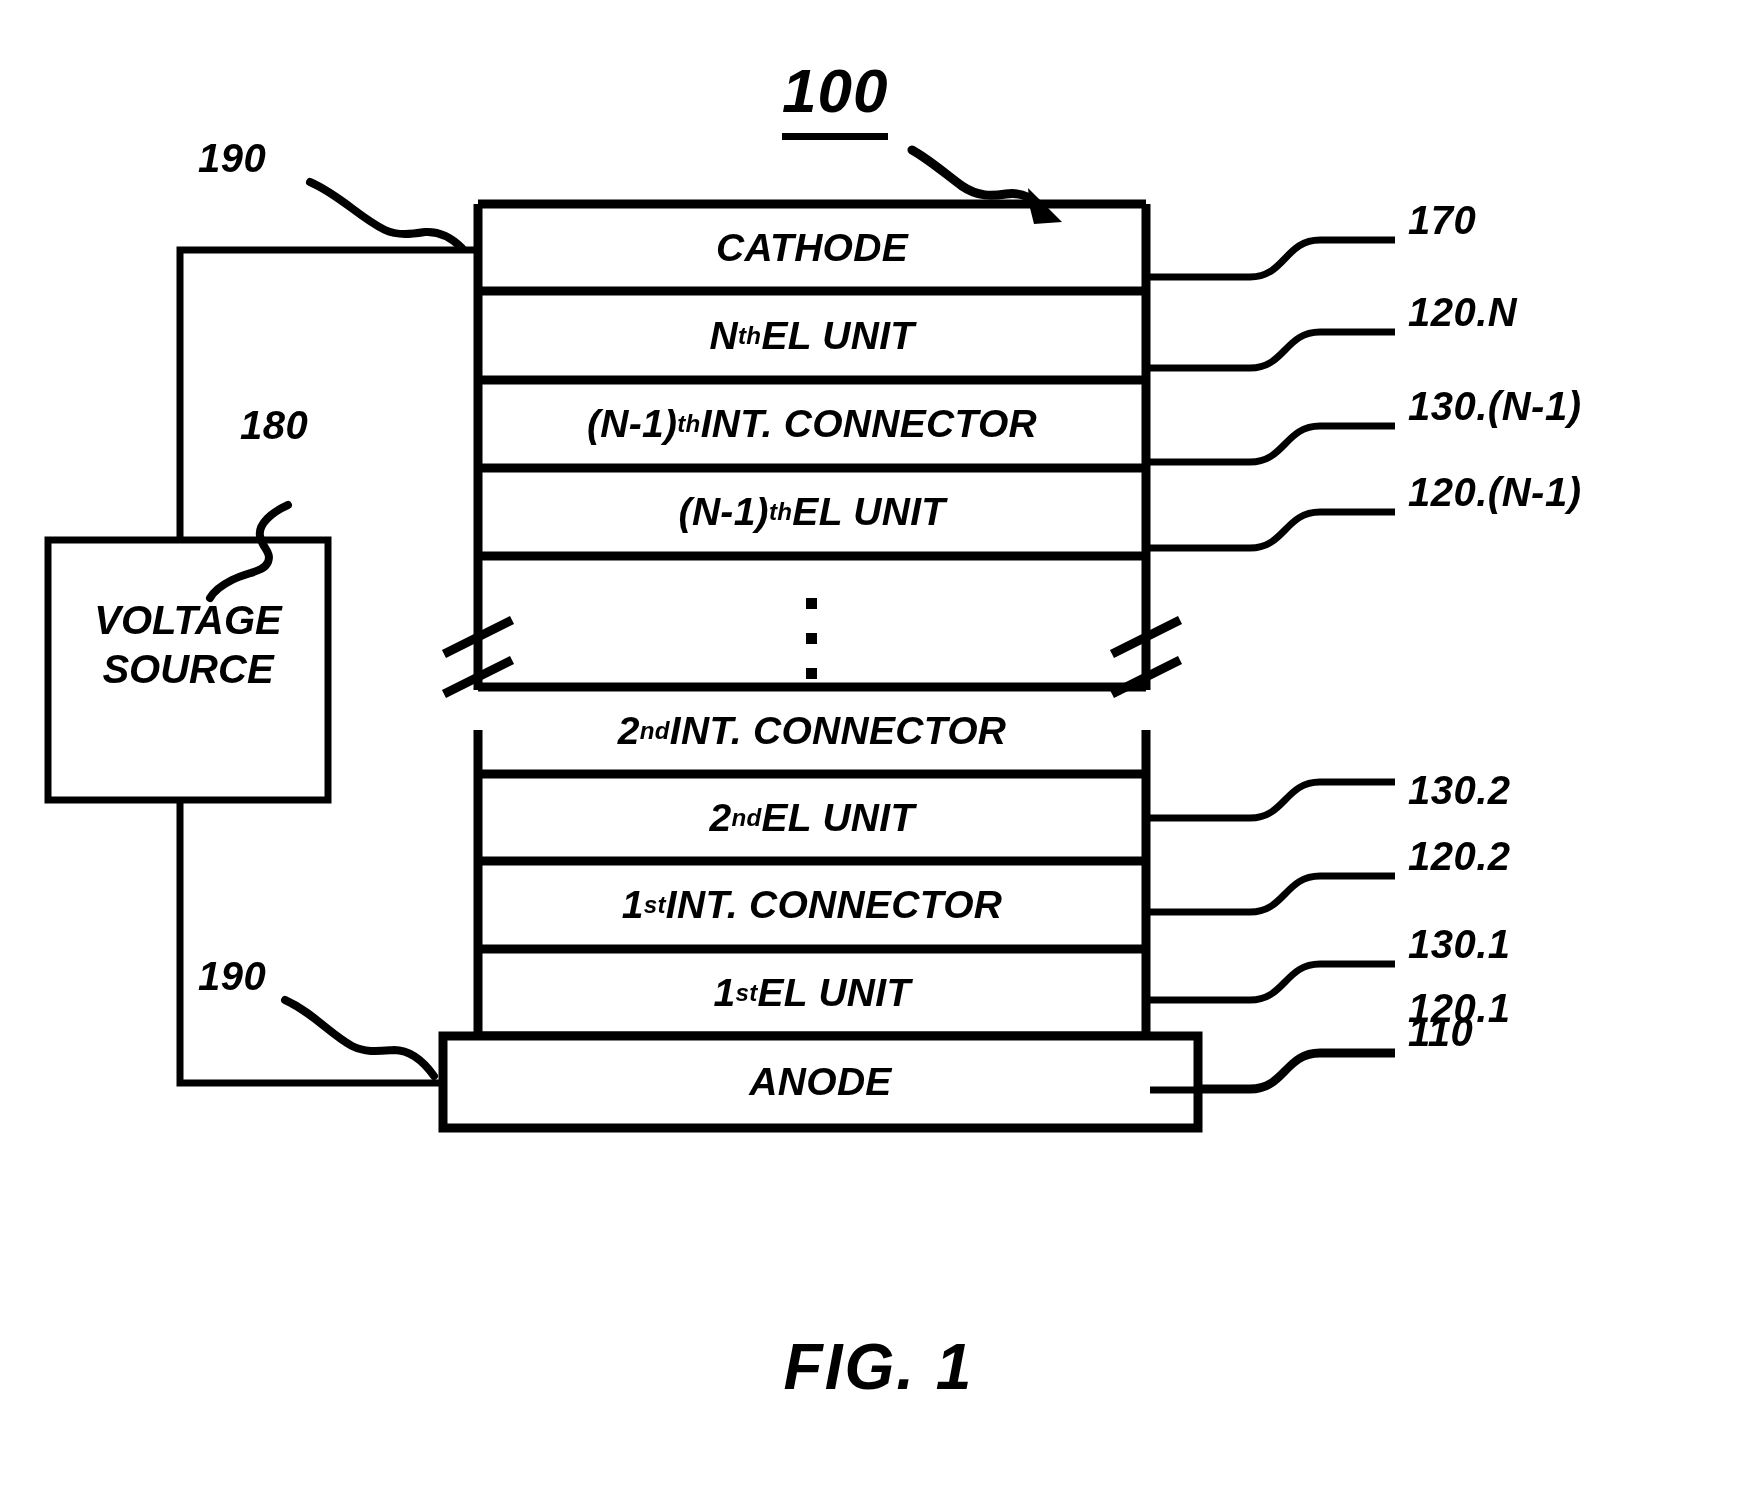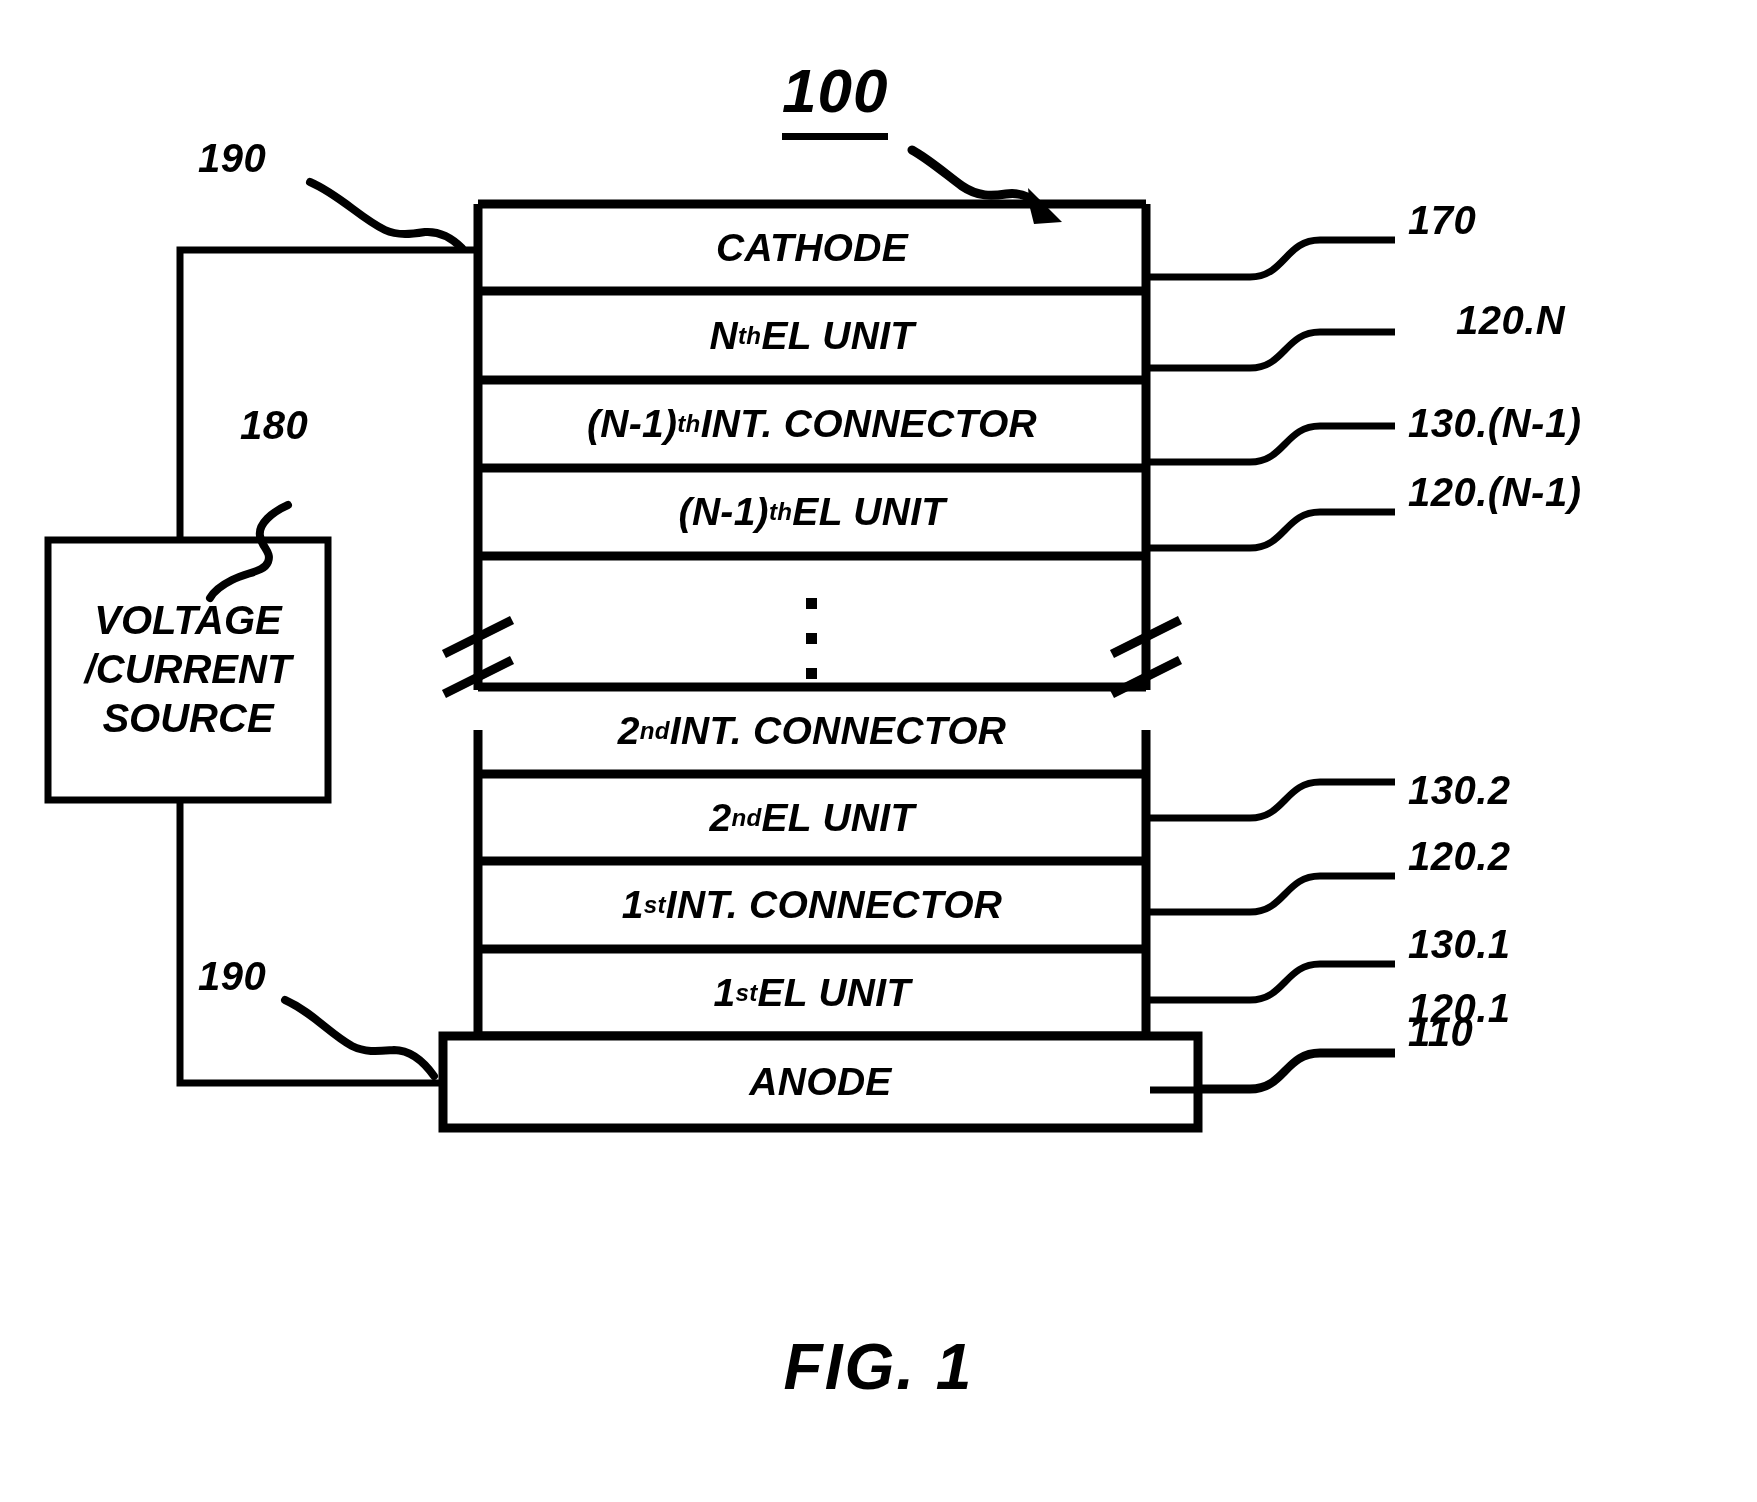--- a/index.html
+++ b/index.html
@@ -188,21 +188,20 @@
     <path fill="none" stroke="#000" stroke-width="8" stroke-linecap="round" d="M 288 505 C 272 512 258 524 260 536 C 262 548 272 552 268 562 C 264 572 248 572 232 580 C 222 585 214 591 210 598"></path>
 
     <path fill="none" stroke="#000" stroke-width="9" stroke-linecap="round" d="M 912 150 C 930 160 948 176 962 186 C 978 197 992 196 1006 194 C 1020 192 1030 196 1040 206"></path>
     <polygon points="1028,188 1062,222 1034,224 1030,208" fill="#000"></polygon>
   </svg>
 
   <div id="device-num">100</div>
 
   <div id="source-box-text">
     <div>VOLTAGE</div>
-    <div>/CURRENT</div>
     <div>SOURCE</div>
   </div>
 
   <div class="lbl refnum" style="left:240px; top:405px;">180</div>
 
   <div class="lbl refnum" style="left:198px; top:138px;">190</div>
 
   <div class="lbl refnum" style="left:198px; top:956px;">190</div>
 
   <div class="layer-cap" style="left:478px; top:204px; width:668px; height:87px;">
@@ -253,22 +252,22 @@
 
   <div class="layer-cap" style="left:443px; top:1036px; width:755px; height:92px;">
     <span>ANODE</span>
   </div>
 
   <div class="gapdot" style="left:806px; top:598px;"></div>
   <div class="gapdot" style="left:806px; top:633px;"></div>
   <div class="gapdot" style="left:806px; top:668px;"></div>
 
   <div class="lbl refnum" style="left:1408px; top:200px;">170</div>
-  <div class="lbl refnum" style="left:1408px; top:300px;margin-left:48px;">120.N</div>
-  <div class="lbl refnum" style="left:1408px; top:403px;">130.(N-1)</div>
+  <div class="lbl refnum" style="left:1408px; top:292px;">120.N</div>
+  <div class="lbl refnum" style="left:1408px; top:386px;">130.(N-1)</div>
   <div class="lbl refnum" style="left:1408px; top:472px;">120.(N-1)</div>
   <div class="lbl refnum" style="left:1408px; top:770px;">130.2</div>
   <div class="lbl refnum" style="left:1408px; top:836px;">120.2</div>
   <div class="lbl refnum" style="left:1408px; top:924px;">130.1</div>
   <div class="lbl refnum" style="left:1408px; top:988px;">120.1</div>
 
   <div class="lbl refnum" style="left:1408px; top:1012px;">110</div>
 
   <div id="fig-caption">FIG. 1</div>
 

